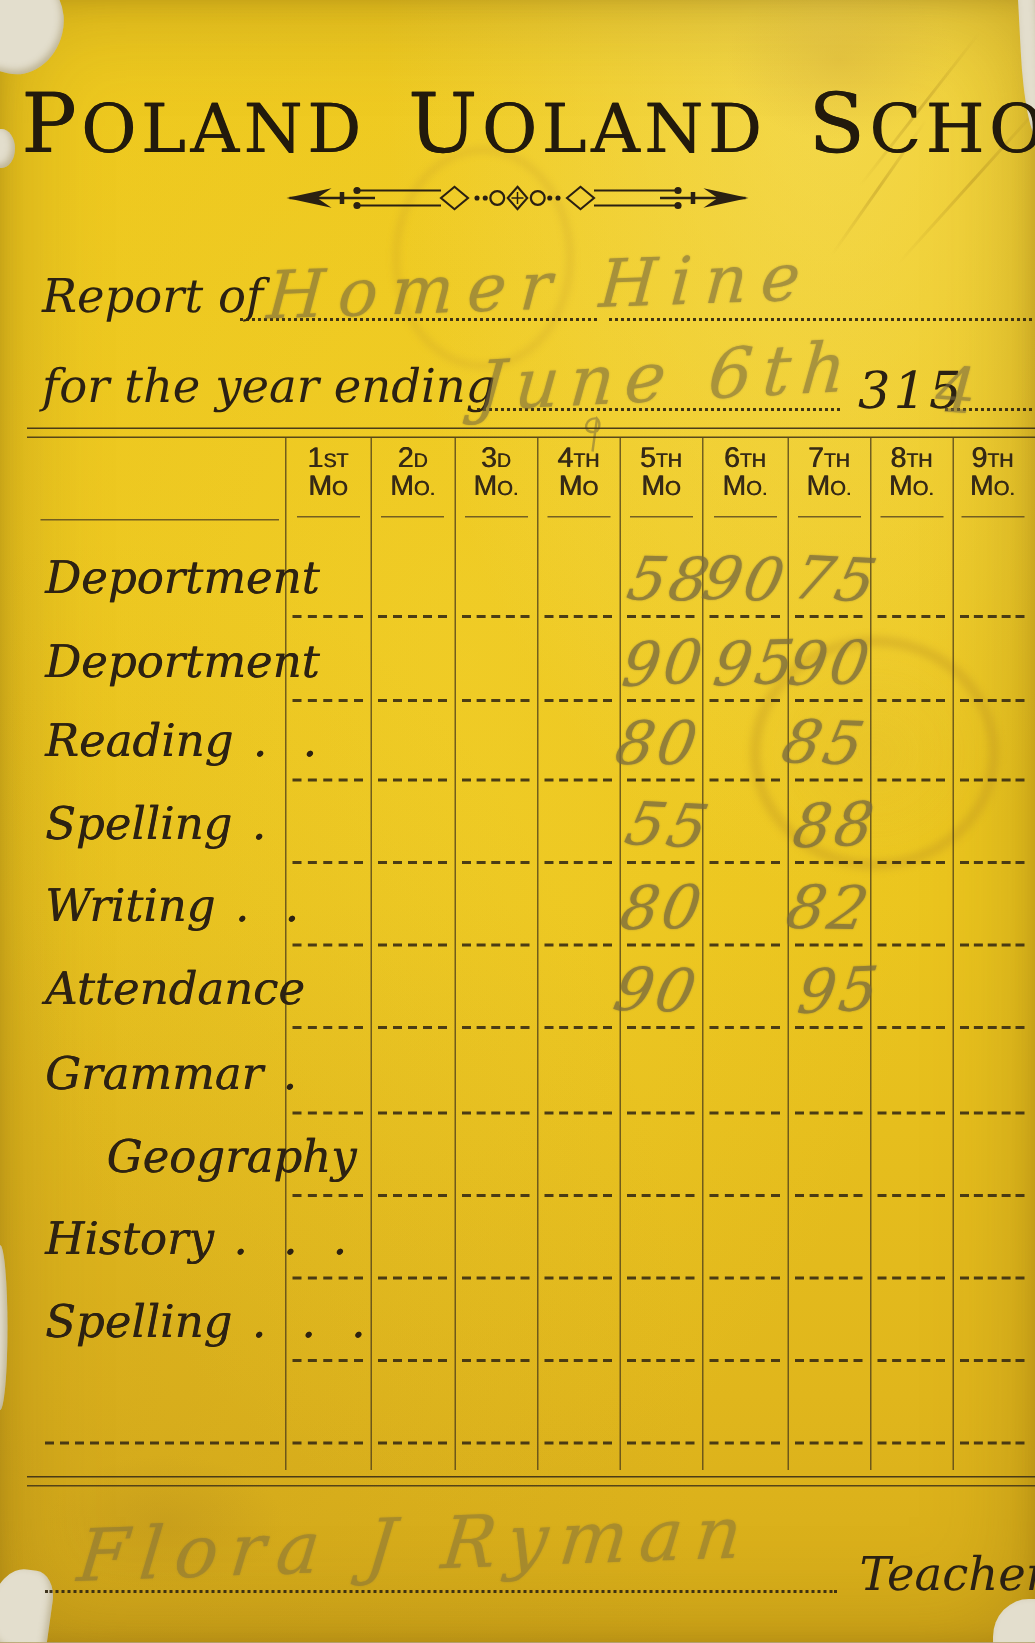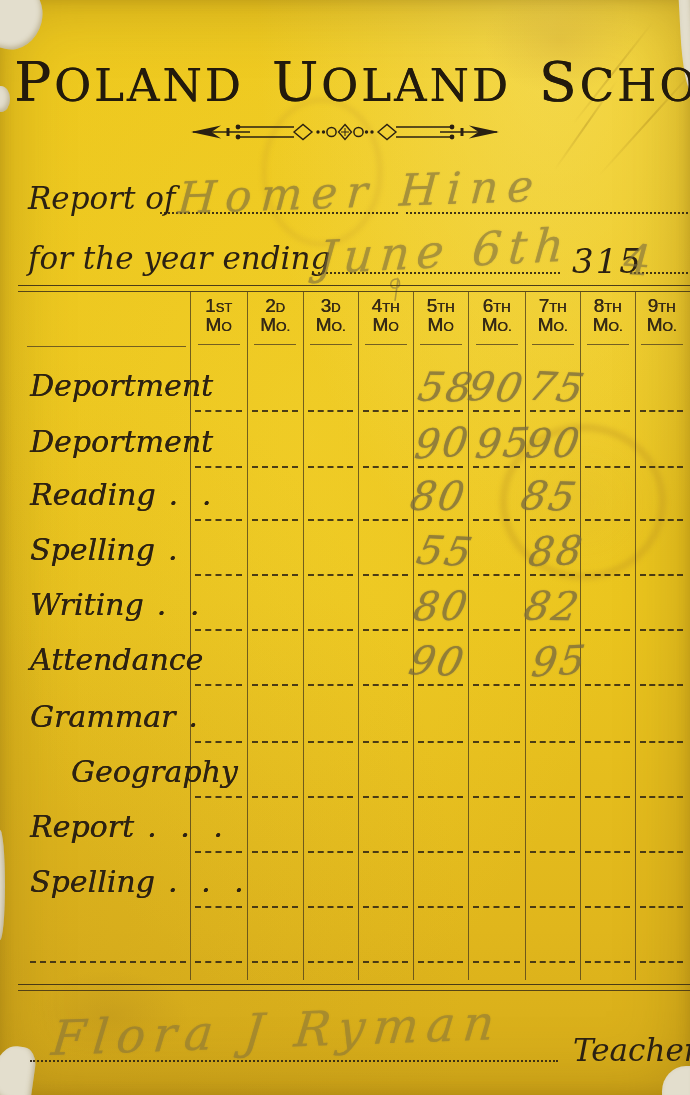--- a/index.html
+++ b/index.html
@@ -272,21 +272,21 @@
       <div class="abs subject" style="left: 30px; top: 754px; margin-left: 41px;"><span>Geography</span></div>
       <div class="abs dashseg" style="left: 195px; top: 796px; width: 47px;"></div>
       <div class="abs dashseg" style="left: 252px; top: 796px; width: 46px;"></div>
       <div class="abs dashseg" style="left: 308px; top: 796px; width: 45px;"></div>
       <div class="abs dashseg" style="left: 363px; top: 796px; width: 45px;"></div>
       <div class="abs dashseg" style="left: 418px; top: 796px; width: 45px;"></div>
       <div class="abs dashseg" style="left: 473px; top: 796px; width: 47px;"></div>
       <div class="abs dashseg" style="left: 530px; top: 796px; width: 45px;"></div>
       <div class="abs dashseg" style="left: 585px; top: 796px; width: 45px;"></div>
       <div class="abs dashseg" style="left: 640px; top: 796px; width: 43px;"></div>
-      <div class="abs subject" style="left: 30px; top: 809px;"><span>Report</span><span class="leader">. . .</span></div>
+      <div class="abs subject" style="left: 30px; top: 809px;"><span>History</span><span class="leader">. . .</span></div>
       <div class="abs dashseg" style="left: 195px; top: 851px; width: 47px;"></div>
       <div class="abs dashseg" style="left: 252px; top: 851px; width: 46px;"></div>
       <div class="abs dashseg" style="left: 308px; top: 851px; width: 45px;"></div>
       <div class="abs dashseg" style="left: 363px; top: 851px; width: 45px;"></div>
       <div class="abs dashseg" style="left: 418px; top: 851px; width: 45px;"></div>
       <div class="abs dashseg" style="left: 473px; top: 851px; width: 47px;"></div>
       <div class="abs dashseg" style="left: 530px; top: 851px; width: 45px;"></div>
       <div class="abs dashseg" style="left: 585px; top: 851px; width: 45px;"></div>
       <div class="abs dashseg" style="left: 640px; top: 851px; width: 43px;"></div>
       <div class="abs subject" style="left: 30px; top: 864px;"><span>Spelling</span><span class="leader">. . .</span></div>

